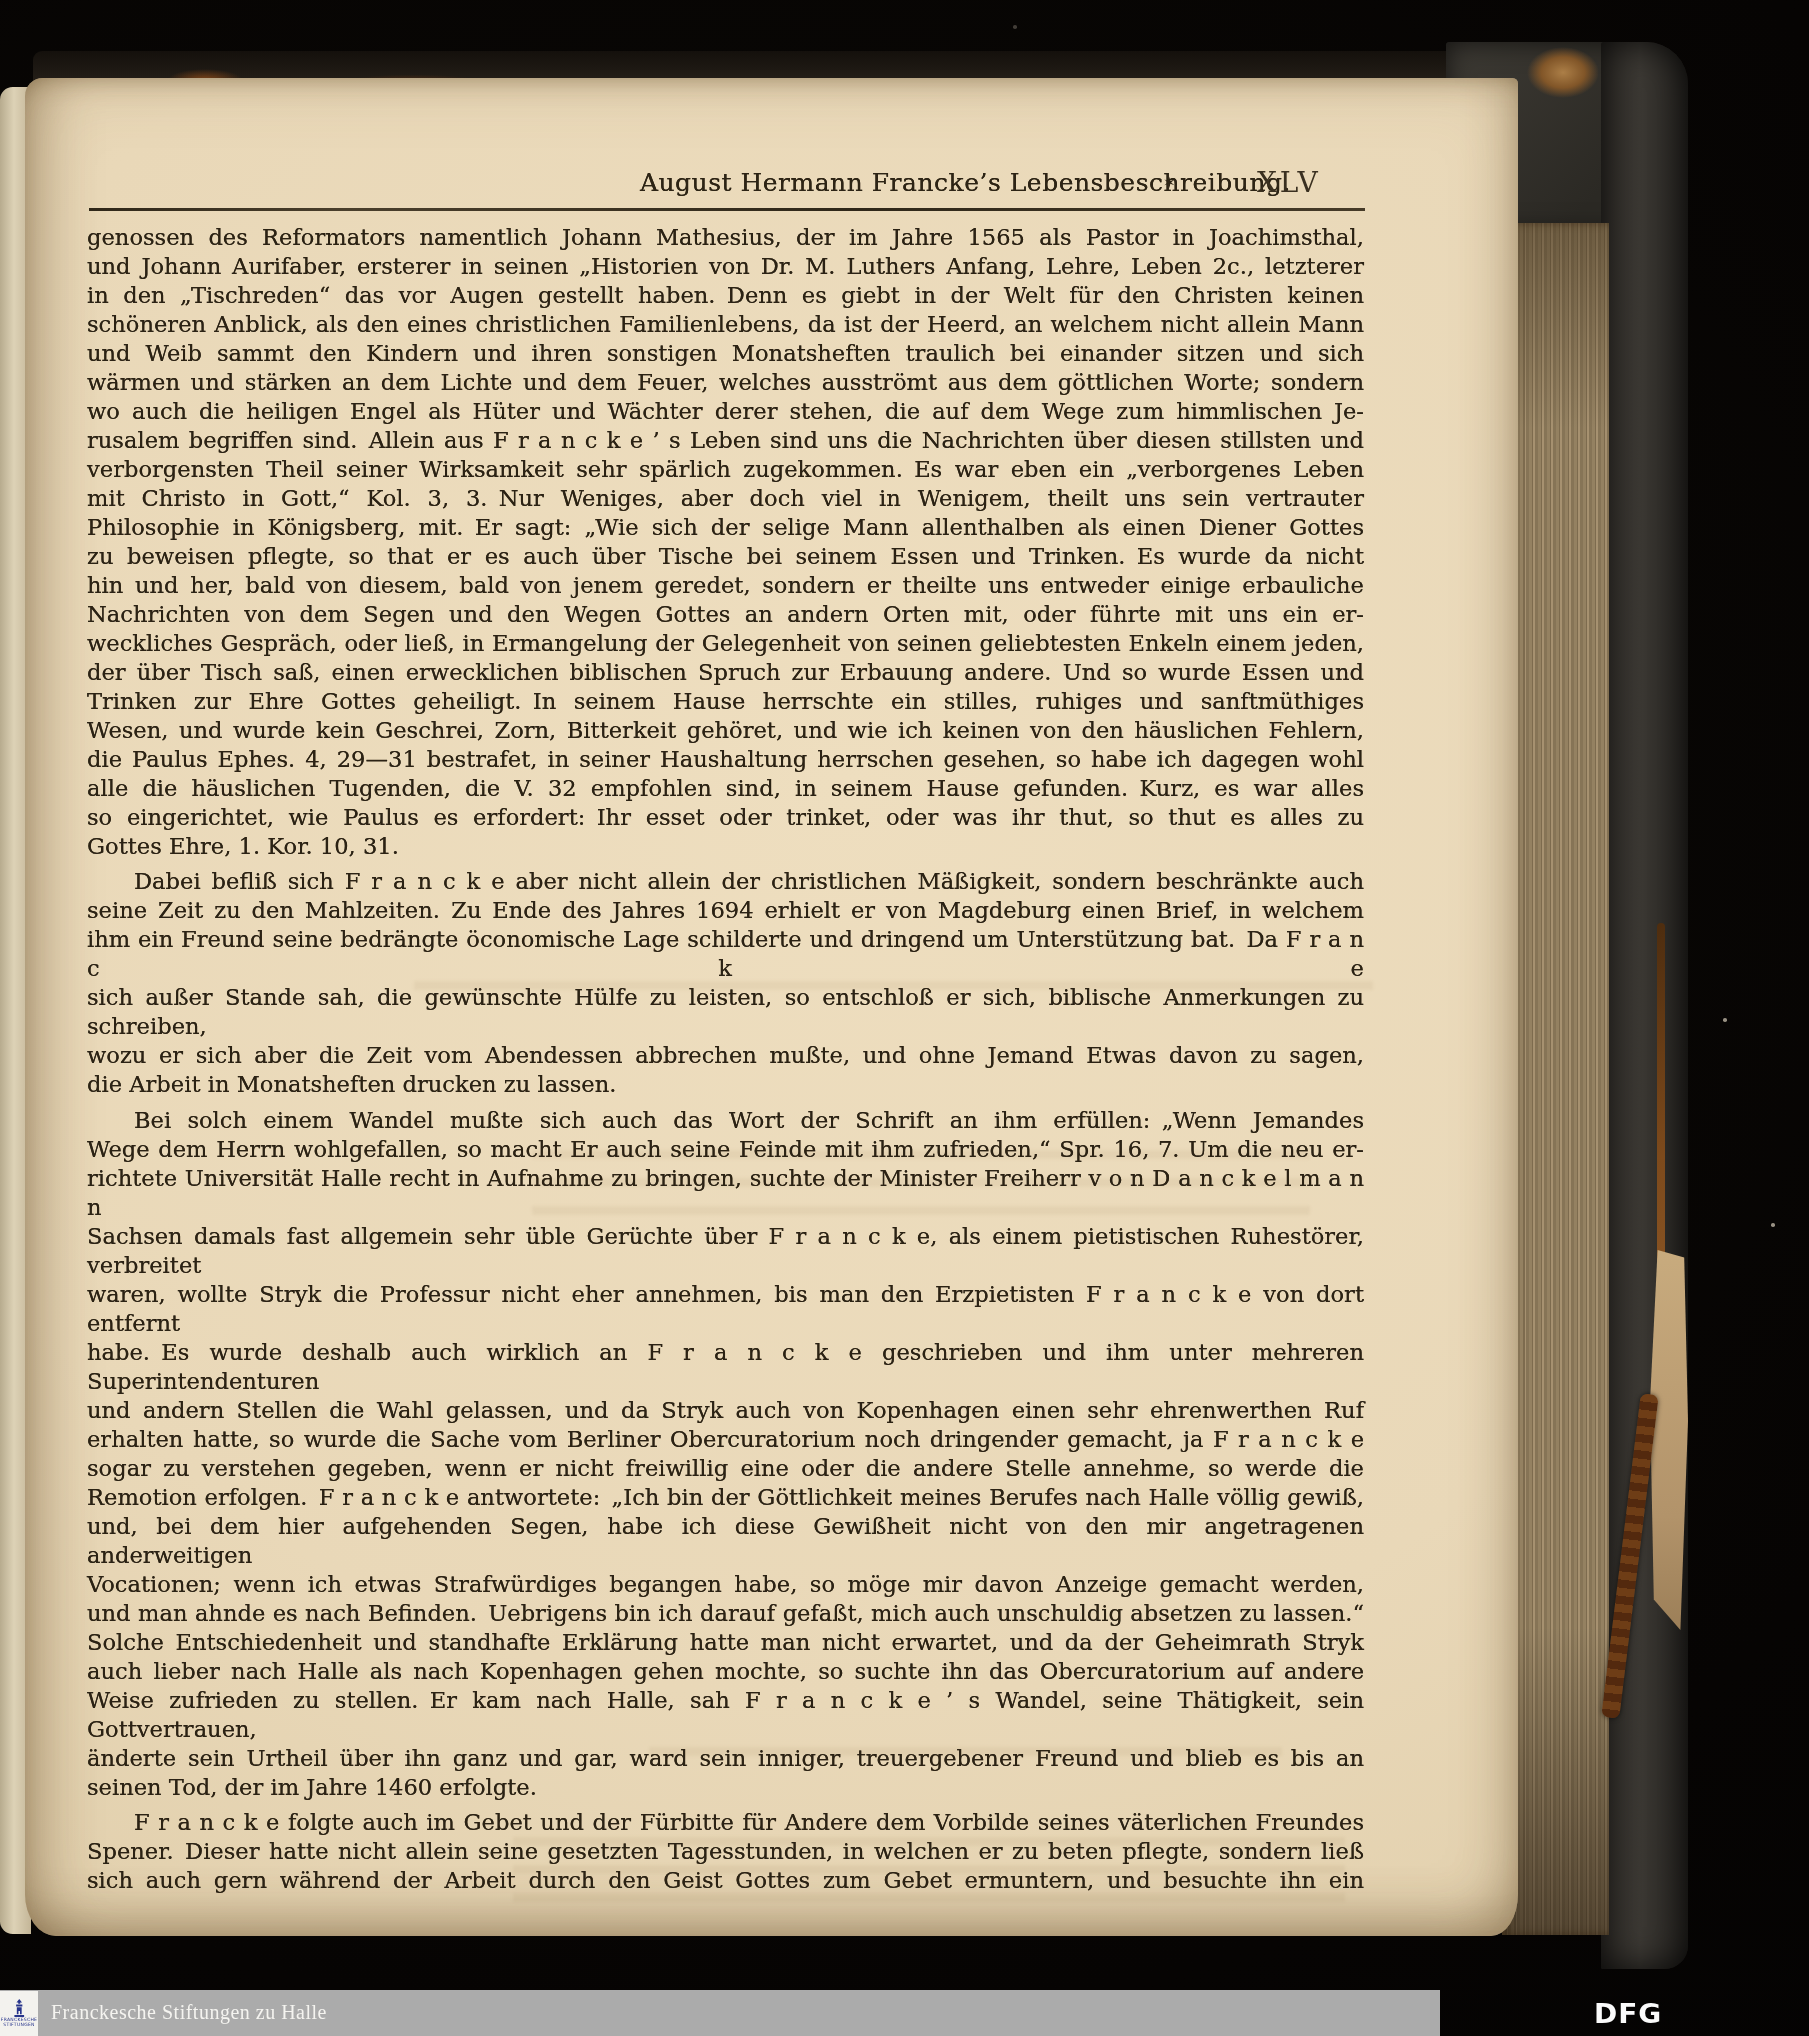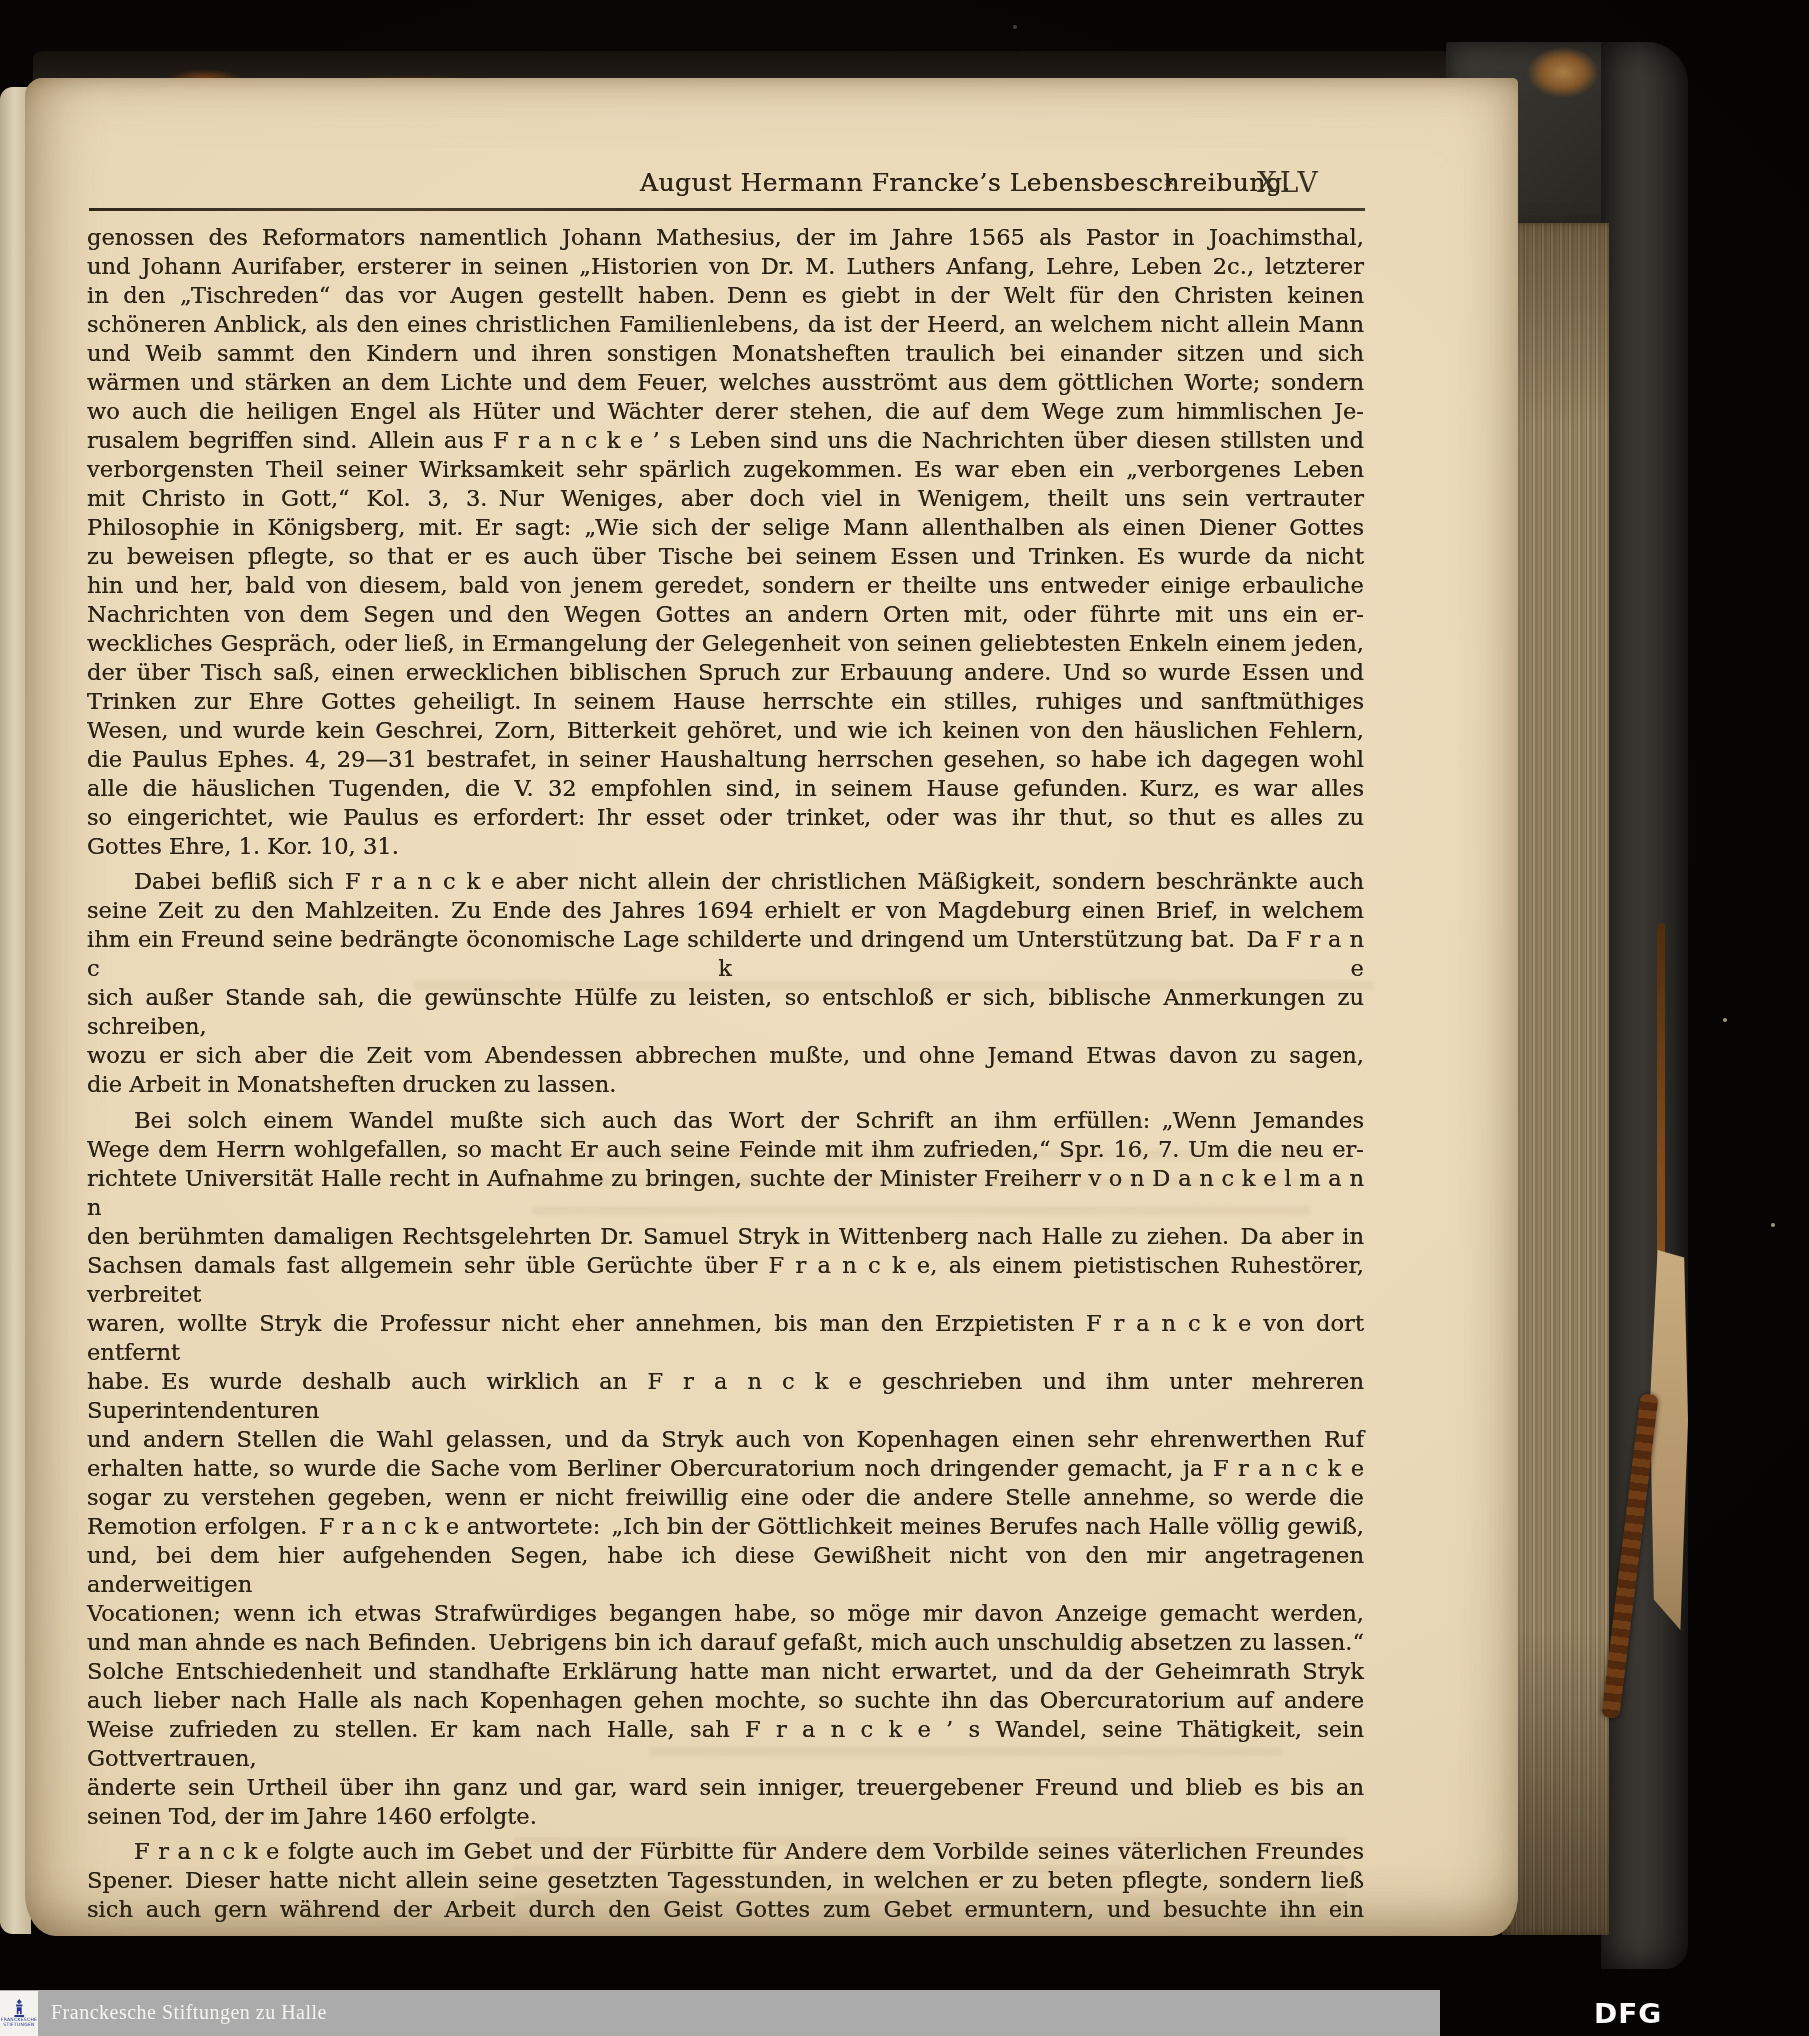--- a/index.html
+++ b/index.html
@@ -142,21 +142,20 @@
     <div class="t end">Gottes Ehre, 1. Kor. 10, 31.</div>
     <div class="t ind">Dabei befliß sich F r a n c k e aber nicht allein der christlichen Mäßigkeit, sondern beschränkte auch</div>
     <div class="t">seine Zeit zu den Mahlzeiten. Zu Ende des Jahres 1694 erhielt er von Magdeburg einen Brief, in welchem</div>
     <div class="t">ihm ein Freund seine bedrängte öconomische Lage schilderte und dringend um Unterstützung bat. Da F r a n c k e</div>
     <div class="t">sich außer Stande sah, die gewünschte Hülfe zu leisten, so entschloß er sich, biblische Anmerkungen zu schreiben,</div>
     <div class="t">wozu er sich aber die Zeit vom Abendessen abbrechen mußte, und ohne Jemand Etwas davon zu sagen,</div>
     <div class="t end">die Arbeit in Monatsheften drucken zu lassen.</div>
     <div class="t ind">Bei solch einem Wandel mußte sich auch das Wort der Schrift an ihm erfüllen: „Wenn Jemandes</div>
     <div class="t">Wege dem Herrn wohlgefallen, so macht Er auch seine Feinde mit ihm zufrieden,“ Spr. 16, 7. Um die neu er-</div>
     <div class="t">richtete Universität Halle recht in Aufnahme zu bringen, suchte der Minister Freiherr v o n  D a n c k e l m a n n</div>
-    <div class="t">den berühmten damaligen Rechtsgelehrten Dr. Samuel Stryk in Wittenberg nach Halle zu ziehen. Da aber in</div>
     <div class="t">Sachsen damals fast allgemein sehr üble Gerüchte über F r a n c k e, als einem pietistischen Ruhestörer, verbreitet</div>
     <div class="t">waren, wollte Stryk die Professur nicht eher annehmen, bis man den Erzpietisten F r a n c k e von dort entfernt</div>
     <div class="t">habe. Es wurde deshalb auch wirklich an F r a n c k e geschrieben und ihm unter mehreren Superintendenturen</div>
     <div class="t">und andern Stellen die Wahl gelassen, und da Stryk auch von Kopenhagen einen sehr ehrenwerthen Ruf</div>
     <div class="t">erhalten hatte, so wurde die Sache vom Berliner Obercuratorium noch dringender gemacht, ja F r a n c k e</div>
     <div class="t">sogar zu verstehen gegeben, wenn er nicht freiwillig eine oder die andere Stelle annehme, so werde die</div>
     <div class="t">Remotion erfolgen. F r a n c k e antwortete: „Ich bin der Göttlichkeit meines Berufes nach Halle völlig gewiß,</div>
     <div class="t">und, bei dem hier aufgehenden Segen, habe ich diese Gewißheit nicht von den mir angetragenen anderweitigen</div>
     <div class="t">Vocationen; wenn ich etwas Strafwürdiges begangen habe, so möge mir davon Anzeige gemacht werden,</div>
     <div class="t">und man ahnde es nach Befinden. Uebrigens bin ich darauf gefaßt, mich auch unschuldig absetzen zu lassen.“</div>

